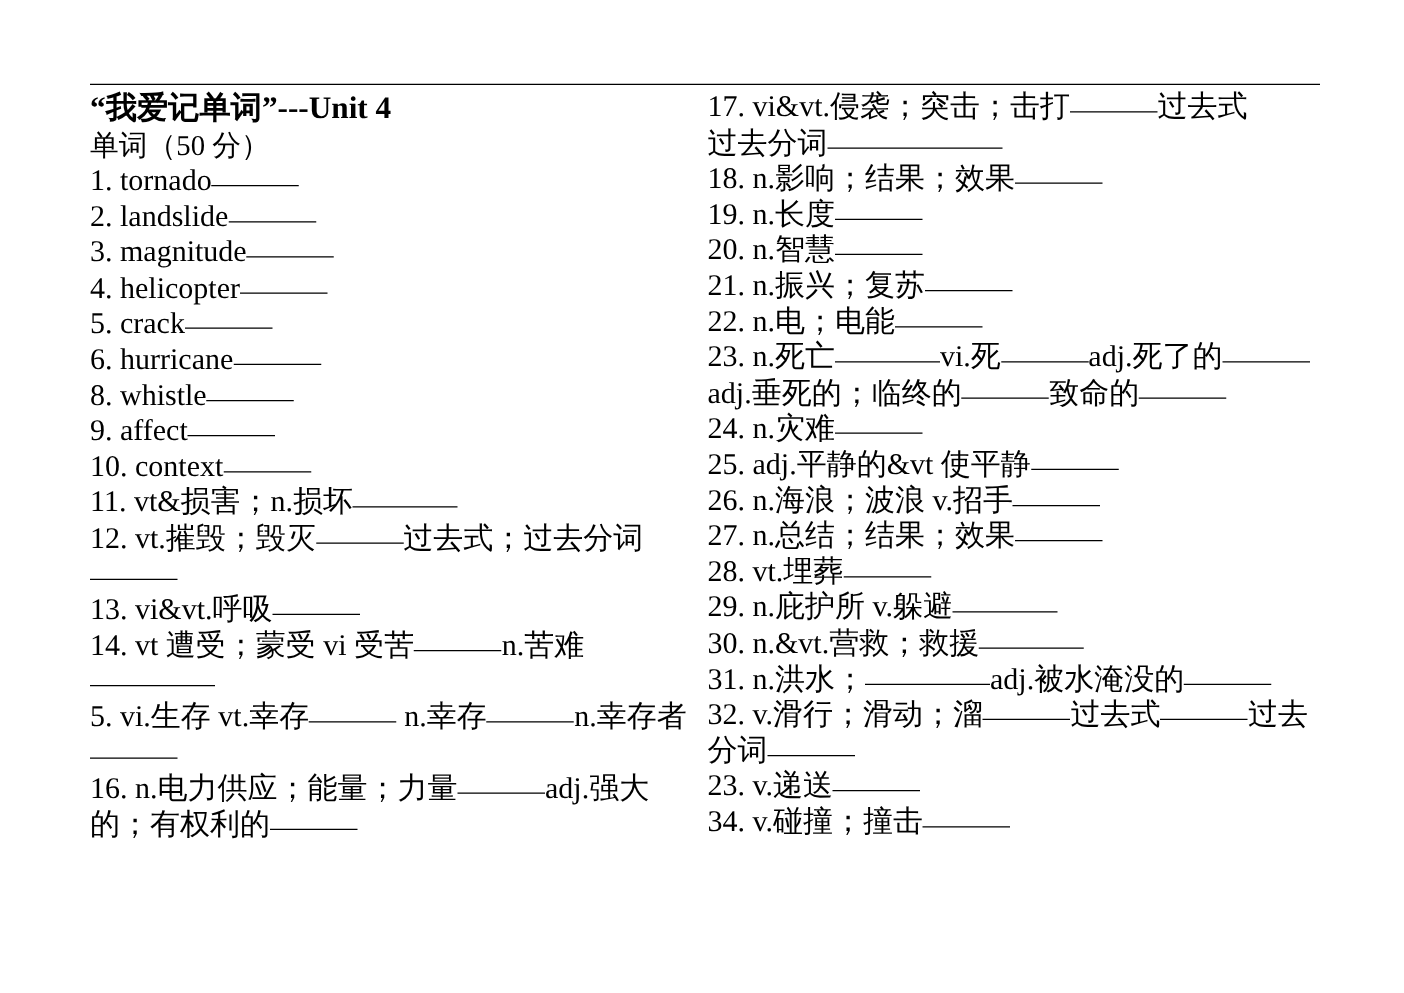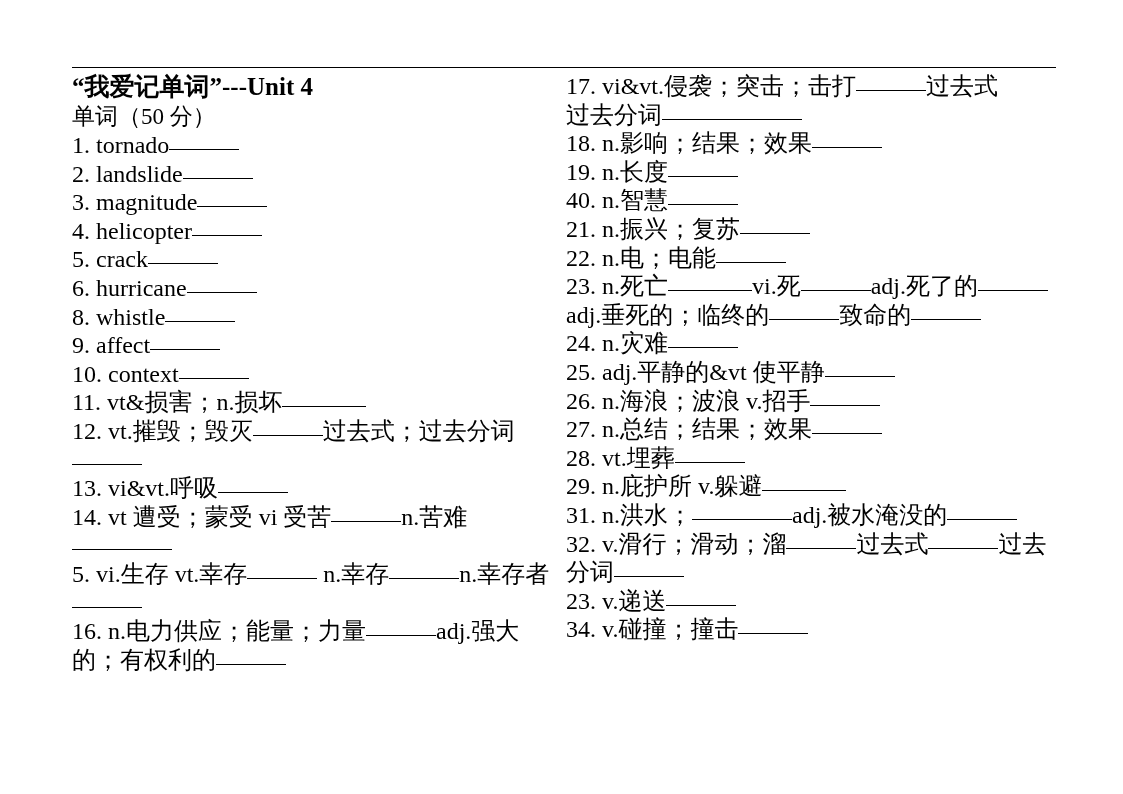--- a/index.html
+++ b/index.html
@@ -147,40 +147,41 @@
     </div>
 
     <div class="col col-right">
 
       <div class="item"><span>17.</span> <span>vi&amp;vt.侵袭；突击；击打</span><span class="blank b-md"></span><span>过去式</span><span class="indent"></span><span>过去分词</span><span class="blank b-md"></span><span class="blank b-md"></span></div>
 
       <div class="item"><span>18.</span> <span>n.影响；结果；效果</span><span class="blank b-md"></span></div>
 
       <div class="item"><span>19.</span> <span>n.长度</span><span class="blank b-md"></span></div>
 
-      <div class="item"><span>40.</span> <span>n.智慧</span><span class="blank b-md"></span></div>
+      <div class="item"><span>20.</span> <span>n.智慧</span><span class="blank b-md"></span></div>
 
       <div class="item"><span>21.</span> <span>n.振兴；复苏</span><span class="blank b-md"></span></div>
 
       <div class="item"><span>22.</span> <span>n.电；电能</span><span class="blank b-md"></span></div>
 
       <div class="item"><span>23.</span> <span>n.死亡</span><span class="blank b-lg"></span><span>vi.死</span><span class="blank b-md"></span><span>adj.死了的</span><span class="blank b-md"></span><span>adj.垂死的；临终的</span><span class="blank b-md"></span><span>致命的</span><span class="blank b-md"></span></div>
 
       <div class="item"><span>24.</span> <span>n.灾难</span><span class="blank b-md"></span></div>
 
       <div class="item"><span>25.</span> <span>adj.平静的&amp;vt 使平静</span><span class="blank b-md"></span></div>
 
       <div class="item"><span>26.</span> <span>n.海浪；波浪 v.招手</span><span class="blank b-md"></span></div>
 
       <div class="item"><span>27.</span> <span>n.总结；结果；效果</span><span class="blank b-md"></span></div>
 
       <div class="item"><span>28.</span> <span>vt.埋葬</span><span class="blank b-md"></span></div>
 
       <div class="item"><span>29.</span> <span>n.庇护所 v.躲避</span><span class="blank b-lg"></span></div>
 
+      <div class="item"><span>30.</span> <span>n.&amp;vt.营救；救援</span><span class="blank b-lg"></span></div>
 
       <div class="item"><span>31.</span> <span>n.洪水；</span><span class="blank b-xl"></span><span>adj.被水淹没的</span><span class="blank b-md"></span></div>
 
       <div class="item"><span>32.</span> <span>v.滑行；滑动；溜</span><span class="blank b-md"></span><span>过去式</span><span class="blank b-md"></span><span>过去分词</span><span class="blank b-md"></span></div>
 
       <div class="item"><span>23.</span> <span>v.递送</span><span class="blank b-md"></span></div>
 
       <div class="item"><span>34.</span> <span>v.碰撞；撞击</span><span class="blank b-md"></span></div>
 
     </div>

